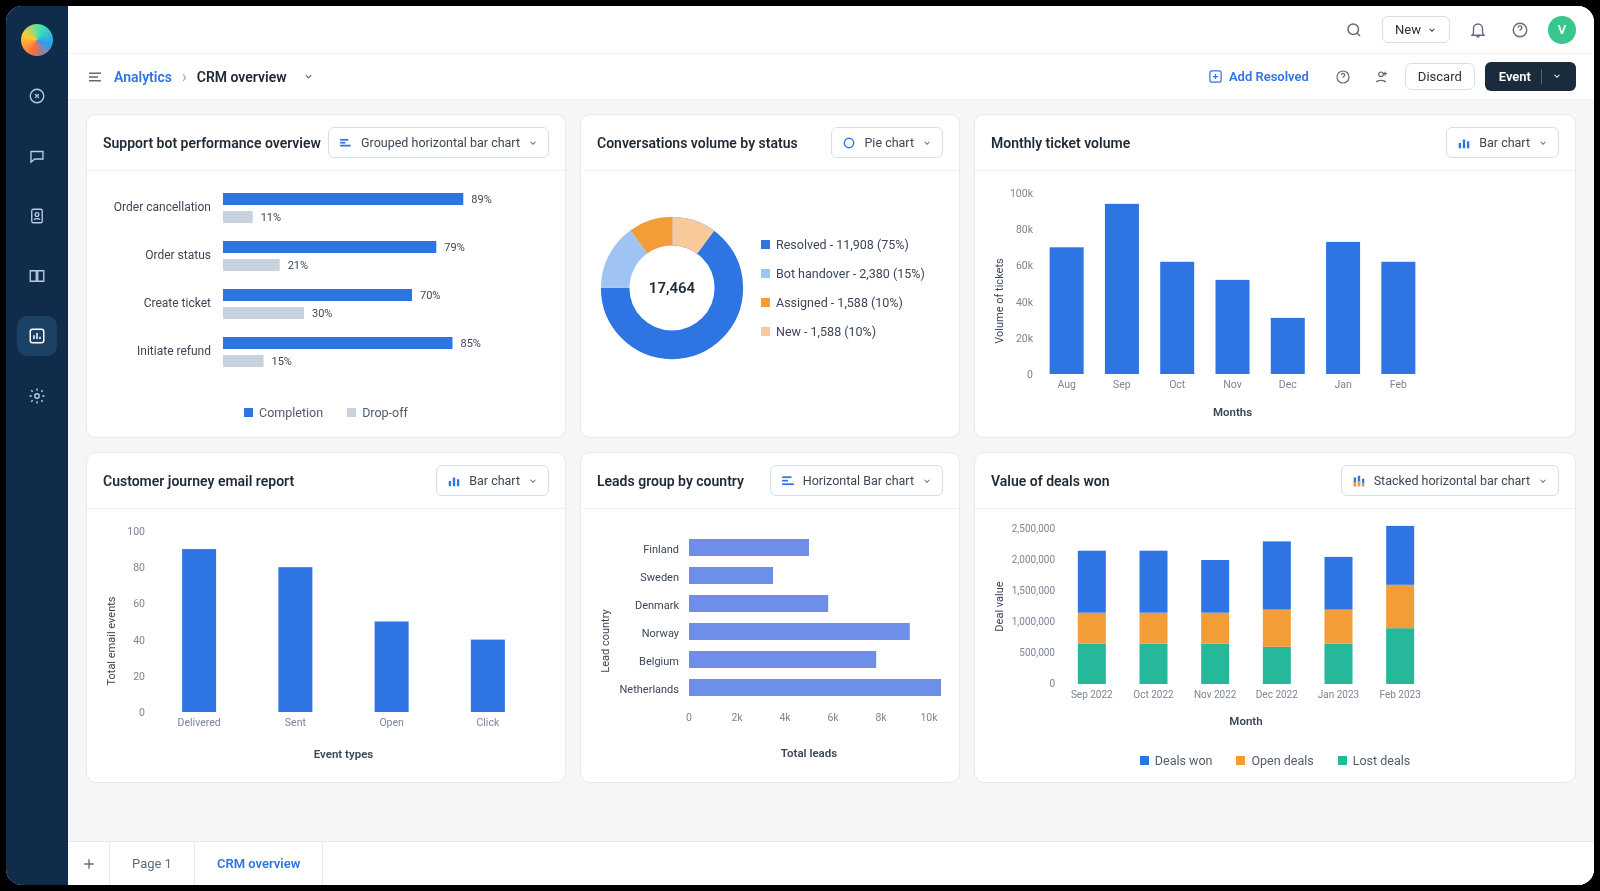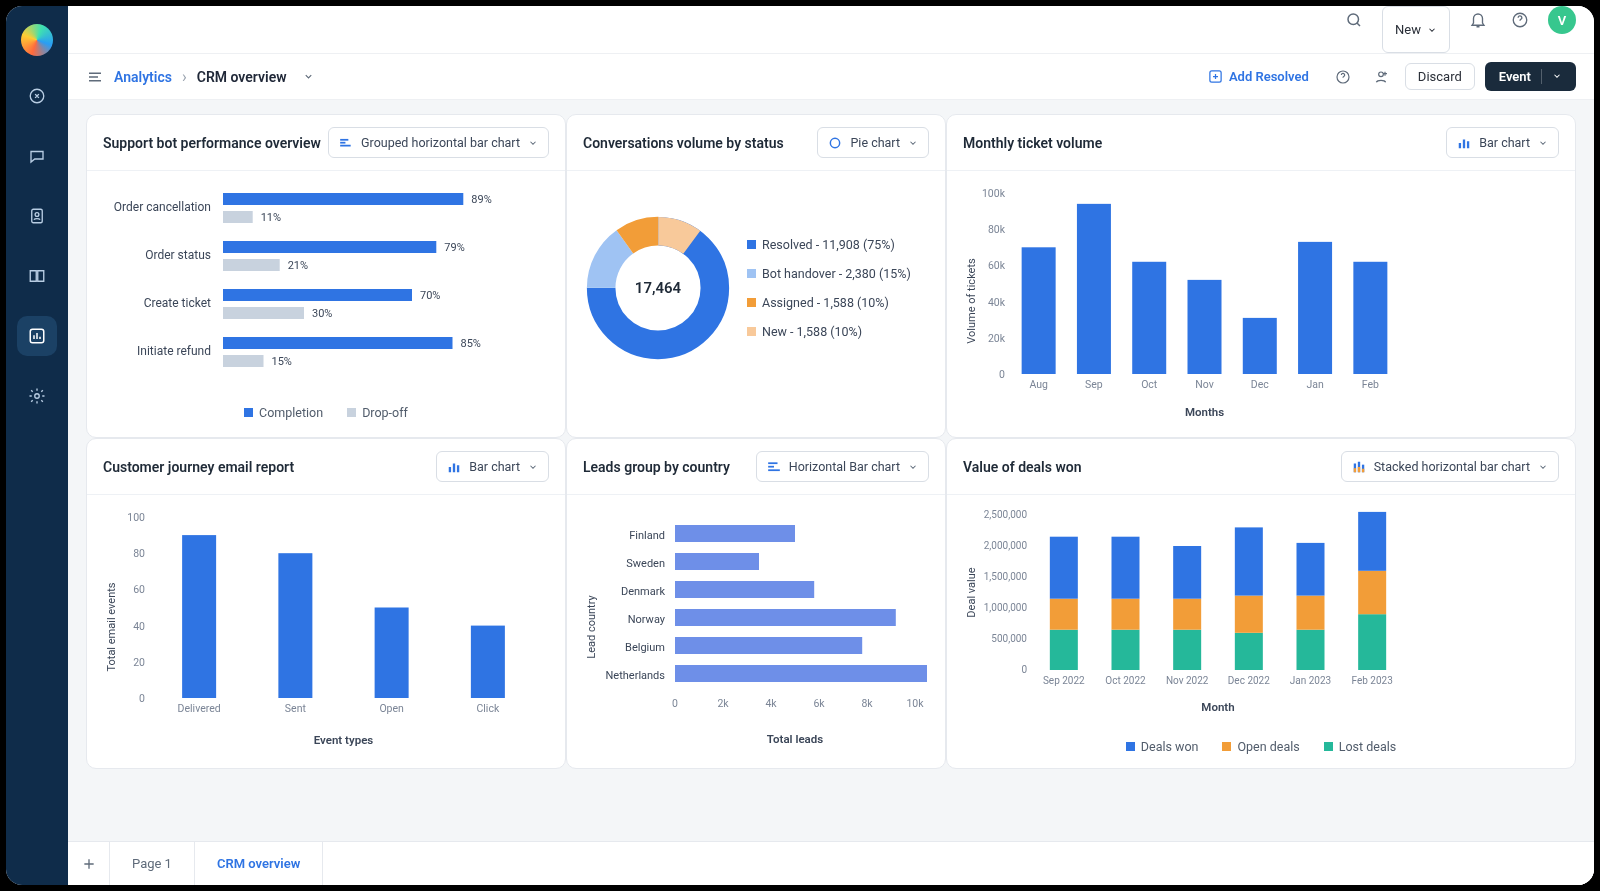--- a/index.html
+++ b/index.html
@@ -3,34 +3,34 @@
 <meta charset="utf-8">
 <style>
 * { box-sizing: border-box; margin: 0; padding: 0; font-family: -apple-system, BlinkMacSystemFont, "Segoe UI", Roboto, sans-serif; }
 body { background: #000; width: 1600px; height: 891px; overflow: hidden; }
 .app-frame { position: absolute; left: 6px; top: 6px; width: 1588px; height: 879px; background: #f4f6f8; border-radius: 16px; overflow: hidden; display: flex; }
 .sidebar { width: 62px; background: #0f2c4a; display: flex; flex-direction: column; align-items: center; padding-top: 18px; gap: 20px; }
 .logo { width: 32px; height: 32px; border-radius: 50%; background: conic-gradient(from 200deg,#ff6a3d,#ffcc33,#3fe1b0,#2a9df4,#ff6a3d); }
 .side-icon { width: 40px; height: 40px; display:flex;align-items:center;justify-content:center; color:#b8cde3; border-radius:10px; cursor:pointer; }
 .side-icon.active { background:#1b4165; color:#fff; }
 .main { flex:1; display:flex; flex-direction:column; background:#fff; }
-.topbar { height:48px; display:flex; justify-content:flex-end; gap:14px; padding:0 18px; border-bottom:1px solid #eef0f3; }
+.topbar { height:48px; display:flex; align-items:center; justify-content:flex-end; gap:14px; padding:0 18px; border-bottom:1px solid #eef0f3; }
 .top-icon { width:28px;height:28px;display:flex;align-items:center;justify-content:center;color:#5f6b7a;}
 .btn { border:1px solid #d9dee5; background:#fff; border-radius:6px; padding:5px 12px; font-size:13px; color:#2a2f38; display:flex; align-items:center; gap:6px; cursor:pointer; }
 .avatar { width:28px;height:28px;border-radius:50%;background:#37c78e;color:#fff;display:flex;align-items:center;justify-content:center;font-size:13px;font-weight:600; }
 .subheader { height:46px; background:#fff; border-bottom:1px solid #eef0f3; display:flex; align-items:center; padding:0 18px; gap:10px; }
 .bc-link { color:#2f74e3; font-size:14px; font-weight:600; }
 .bc-sep { color:#9aa3af; }
 .bc-curr { font-size:14px; font-weight:600; color:#202838; }
 .subheader .spacer { flex:1; }
 .link-ico { color:#2f74e3; font-size:13px; display:flex; align-items:center; gap:6px; font-weight:600; }
 .btn-primary { background:#1a2b3c; color:#fff; border:none; border-radius:6px; padding:7px 14px; font-size:13px; font-weight:600; display:flex; align-items:center; }
 .btn-primary .caret { margin-left:10px; padding-left:10px; border-left:1px solid #ffffff40; }
 .canvas { flex:1; background:#f4f6f8; padding:14px 18px 0 18px; overflow:auto; }
-.grid { display:grid; grid-template-columns: 480px 380px 1fr; }
+.grid { display:grid; grid-template-columns: 480px 380px 1fr; gap:14px; }
 .card { background:#fff; border:1px solid #e6e9ee; border-radius:10px; }
 .card-header { display:flex; align-items:center; justify-content:space-between; padding:12px 16px; border-bottom:1px solid #eef1f5; }
 .card-title { font-size:14px; font-weight:600; color:#1f2a37; }
 .chart-type { border:1px solid #d9dee5; border-radius:6px; padding:7px 10px; font-size:12.5px; color:#3b4658; display:flex; align-items:center; gap:8px; }
 .chart-type .ic { color:#2f74e3; display:flex; }
 .card-body { padding:12px 16px 14px 16px; }
 .legend-inline { display:flex; justify-content:center; gap:24px; font-size:12.5px; color:#515c6b; margin-top:8px; }
 .sq { width:9px;height:9px;display:inline-block;margin-right:6px; }
 .tabs-footer { height:44px; background:#fff; border-top:1px solid #e6e9ee; display:flex; align-items:center; }
 .tab { padding:0 22px; height:100%; display:flex; align-items:center; font-size:13px; color:#5f6b7a; border-right:1px solid #e6e9ee; }

